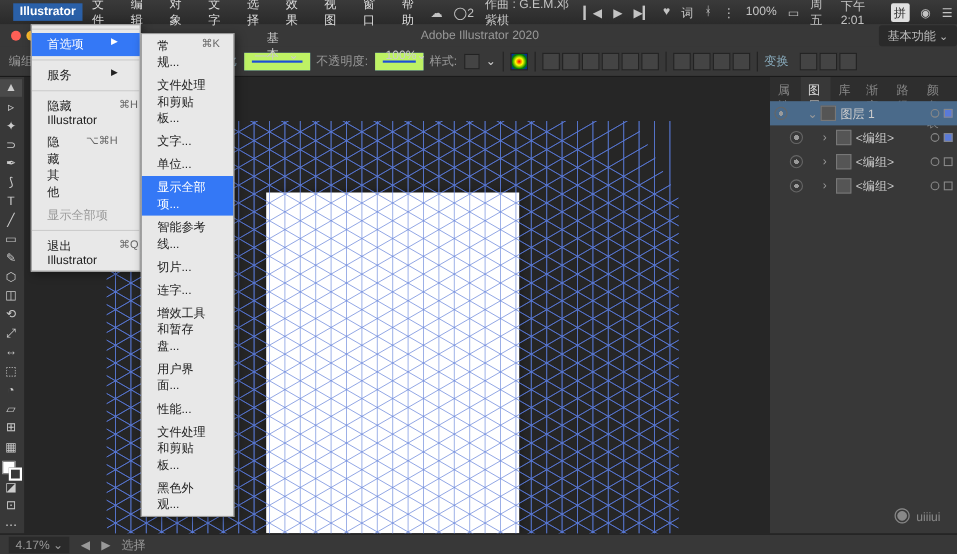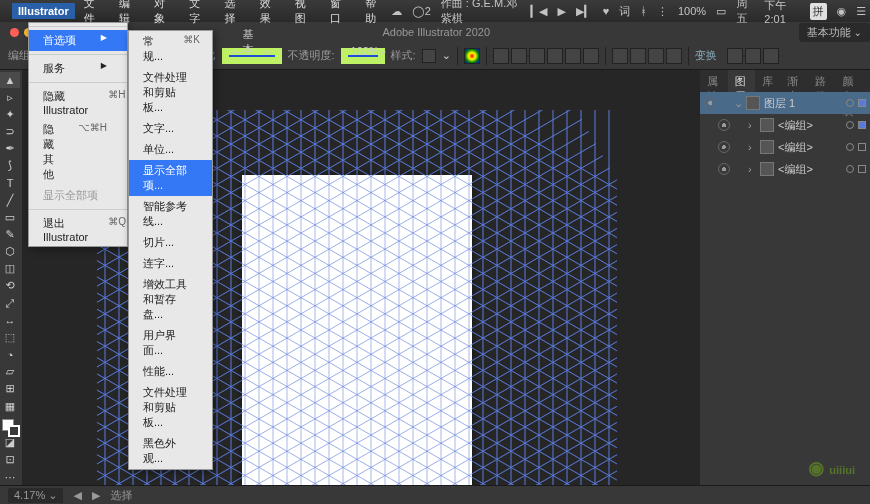--- a/index.html
+++ b/index.html
@@ -47,21 +47,21 @@
 .sel-box{width:8px;height:8px;border:1px solid #888}
 .dropdown{position:absolute;background:#e8e8e8;border:1px solid #999;box-shadow:2px 2px 8px rgba(0,0,0,.4);z-index:100}
 .dd-item{padding:3px 20px 3px 14px;color:#222;font-size:11px;display:flex;justify-content:space-between;gap:20px;cursor:default}
 .dd-item:hover,.dd-item.hl{background:#3478f6;color:#fff}
 .dd-item.disabled{color:#999}
 .dd-sep{height:1px;background:#ccc;margin:3px 0}
 .dd-arrow::after{content:"▶";font-size:8px;margin-left:auto}
 .shortcut{color:#666;font-size:10px}
 .status{position:absolute;bottom:0;left:0;right:0;height:19px;background:#383838;border-top:1px solid #1a1a1a;display:flex;align-items:center;padding:0 8px;color:#999;font-size:10px;gap:10px}
 .zoom{background:#2a2a2a;padding:1px 6px}
-.watermark{position:absolute;right:15px;bottom:25px;color:#84cc16;font-size:18px;opacity:.4;font-weight:bold}
+.watermark{position:absolute;right:15px;bottom:25px;color:#ffffff;font-size:18px;opacity:.4;font-weight:normal}
 </style>
 </head>
 <body>
 
 <div class="mac-bar">
   <div class="mac-left">
     <span class="apple"></span>
     <span class="app-name">Illustrator</span>
     <span class="menu-item">文件</span>
     <span class="menu-item">编辑</span>

